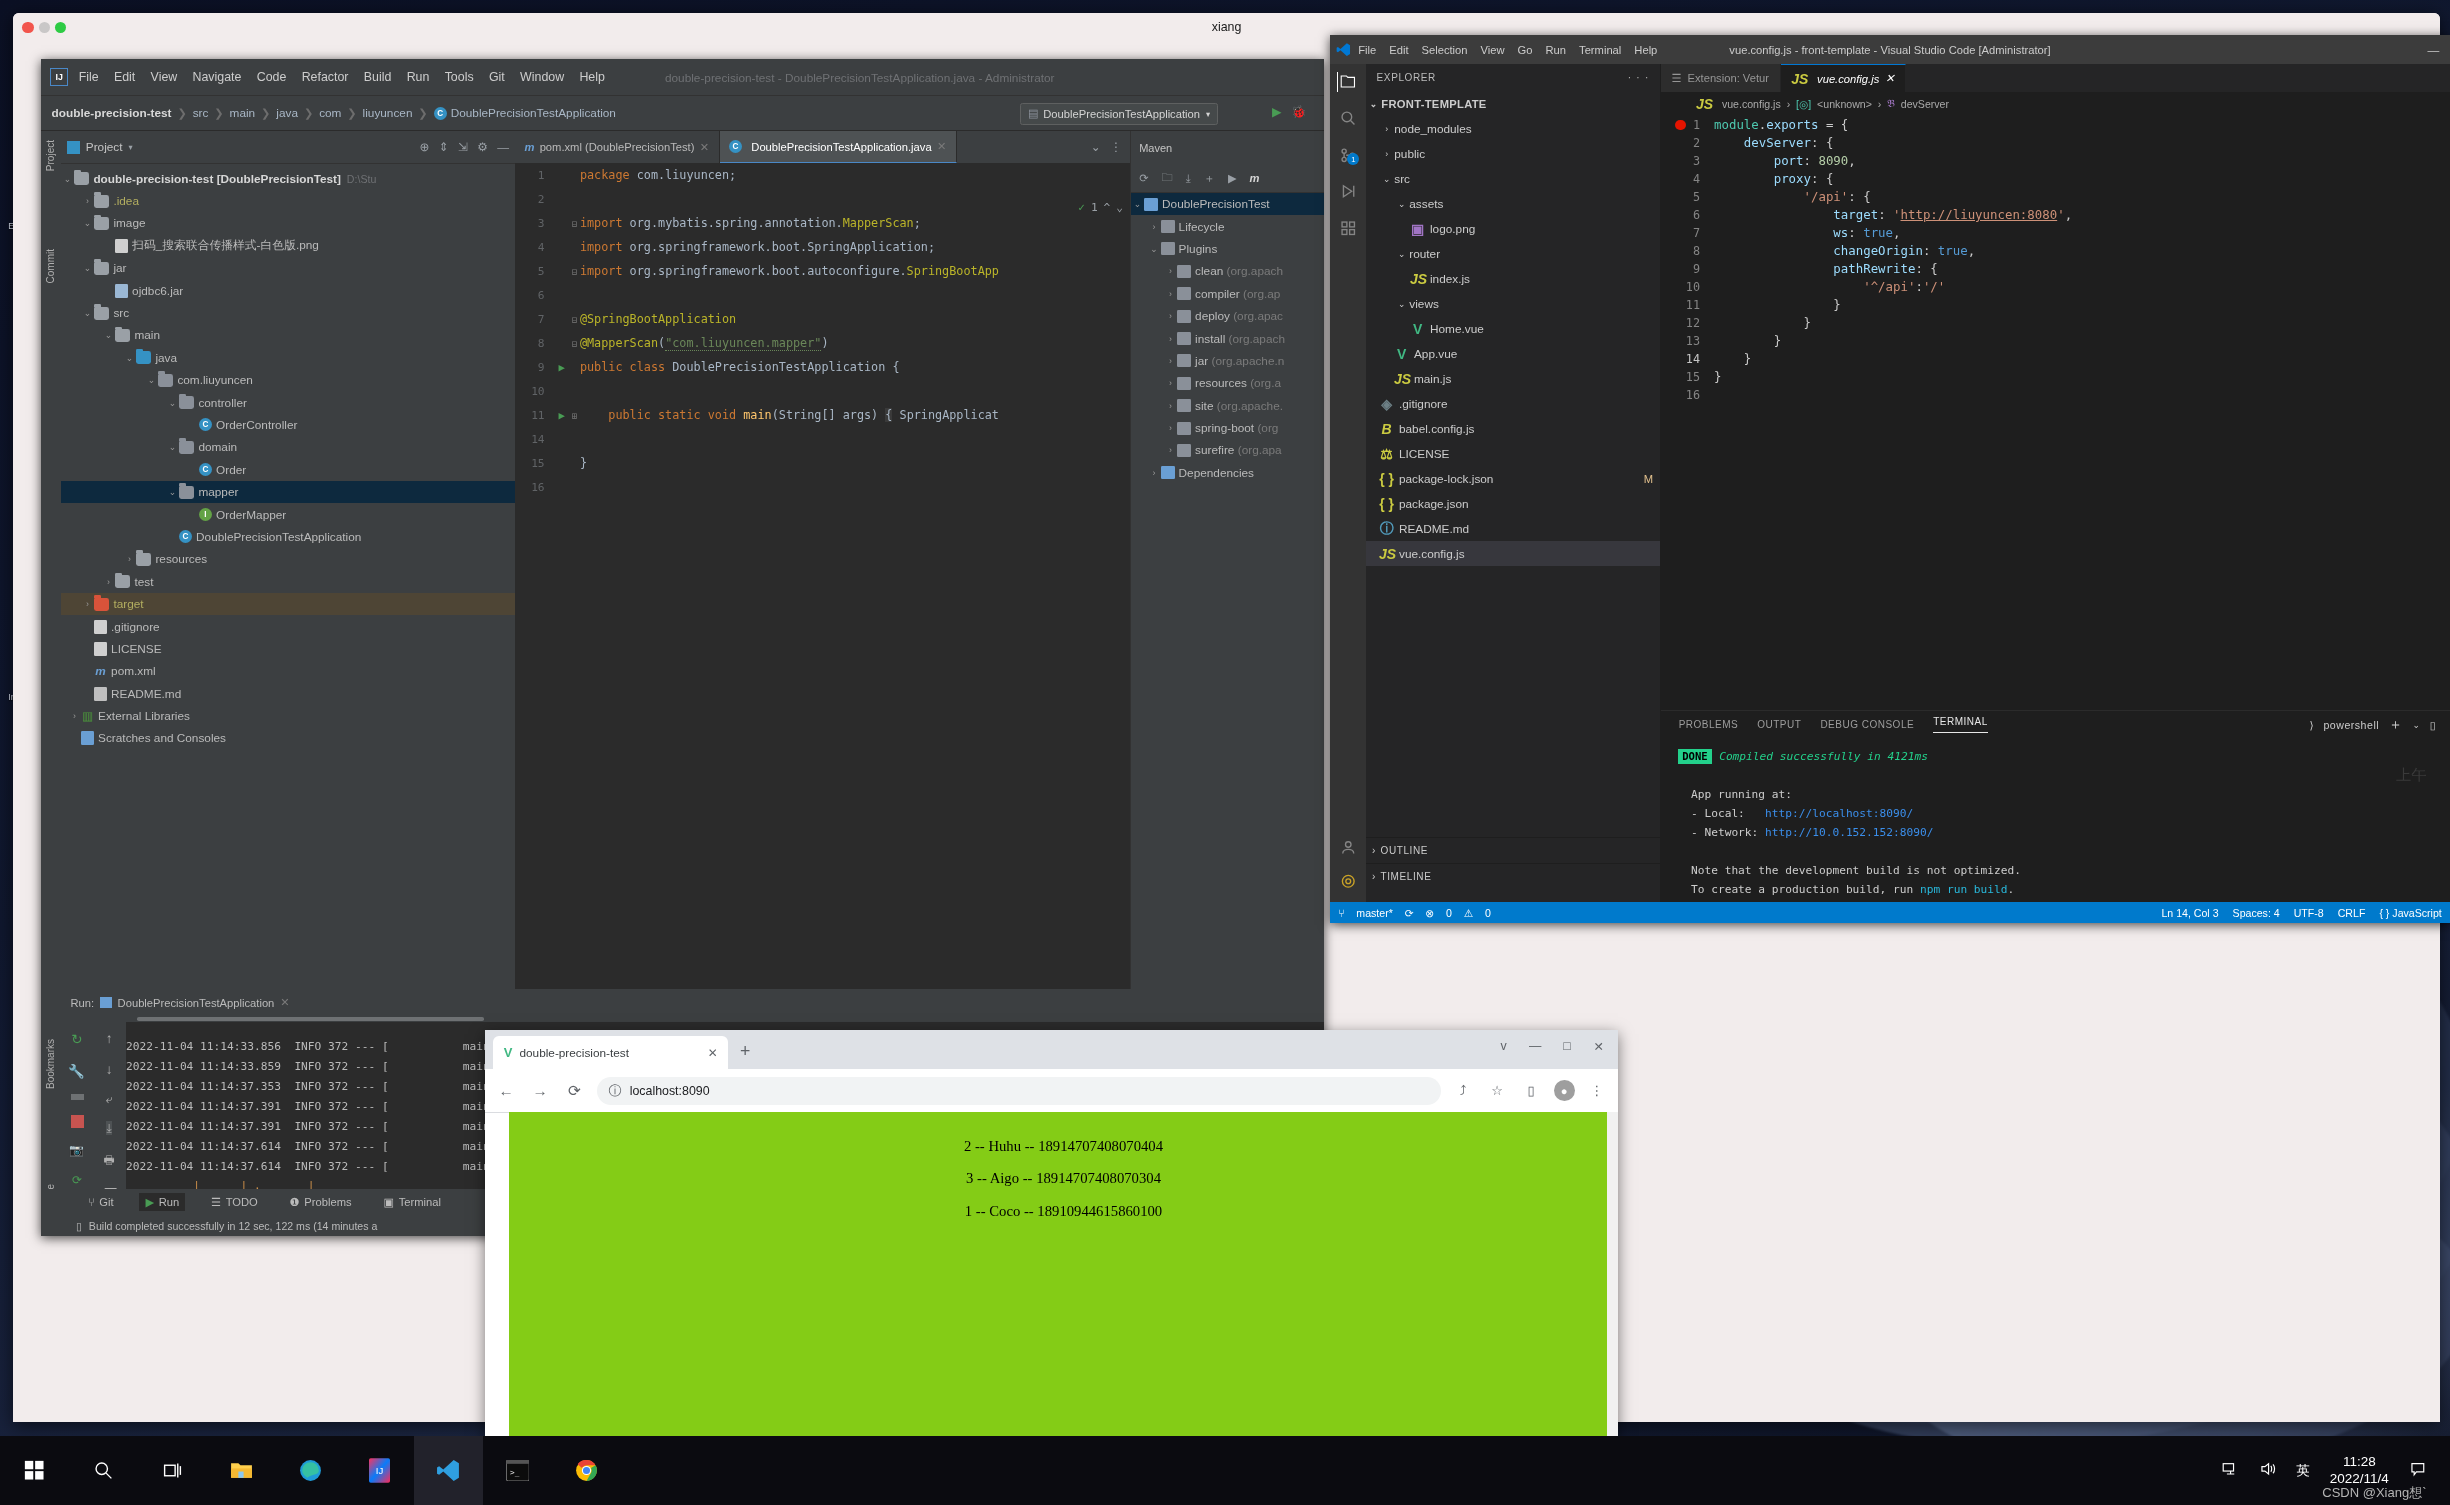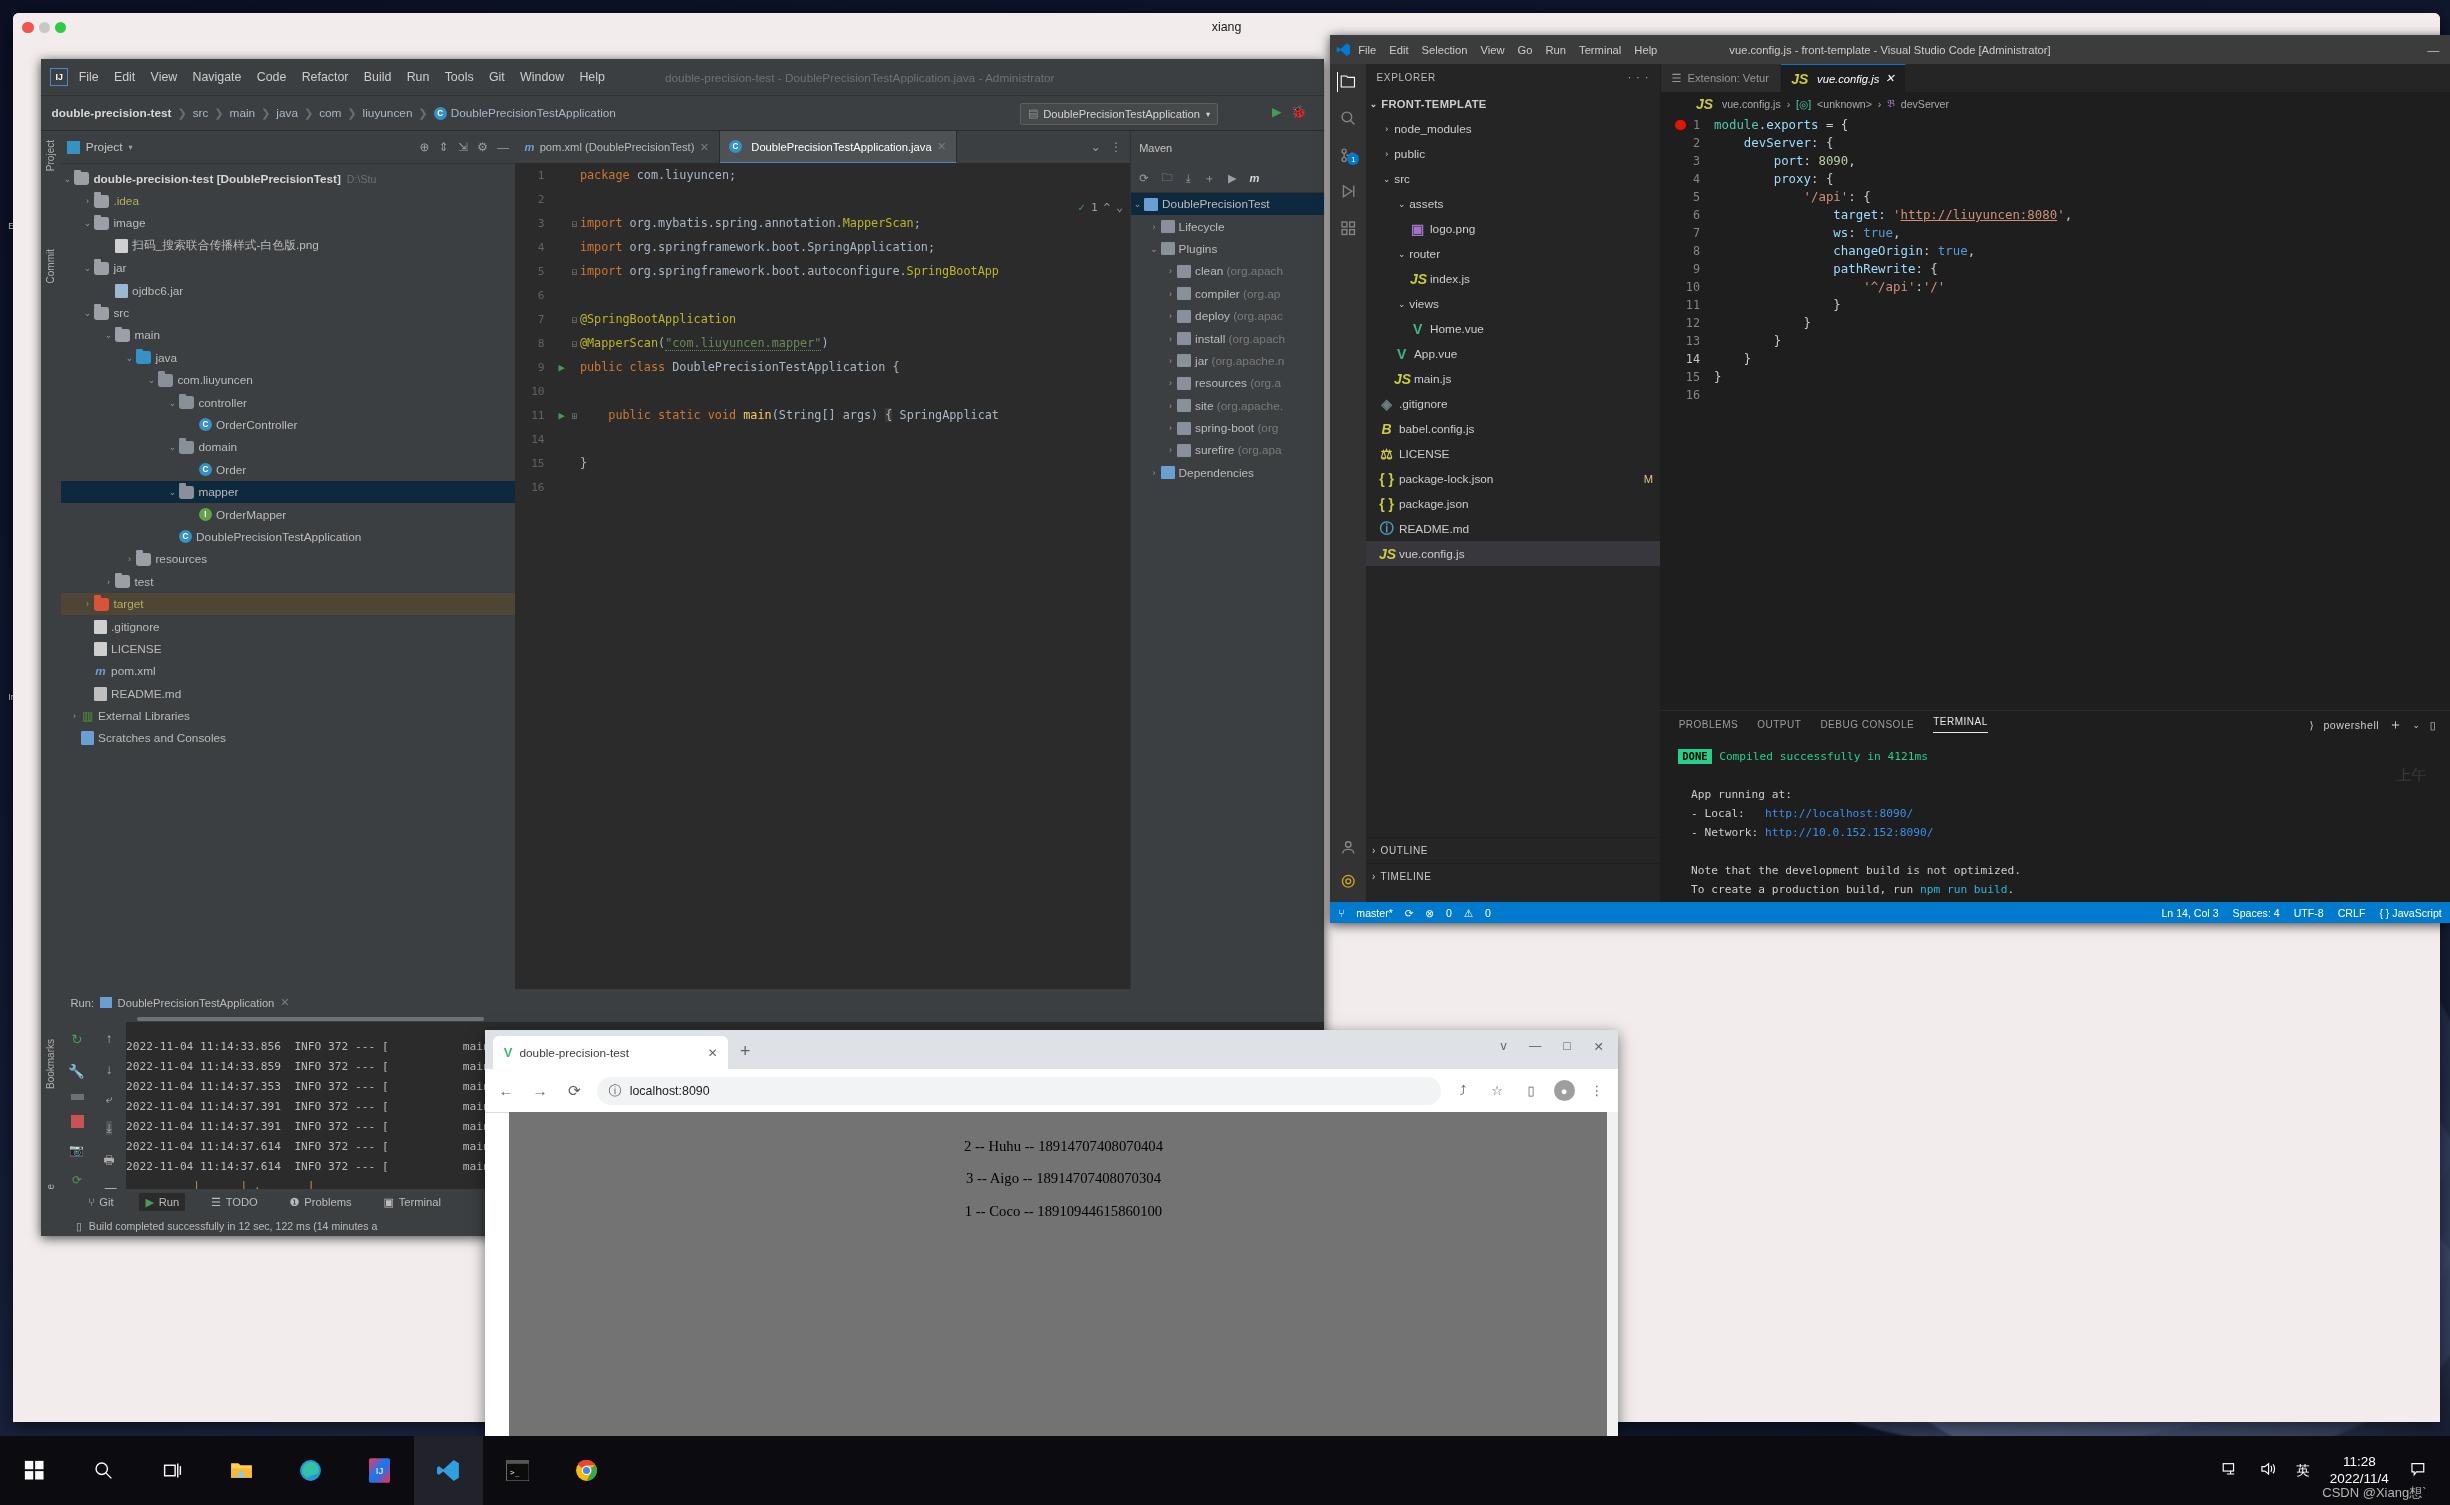--- a/index.html
+++ b/index.html
@@ -183,40 +183,40 @@
   .v-num { color:#b5cea8; } .v-punc { color:#cccccc; } .v-obj { color:#4ec9b0; }
   .v-link { color:#ce9178; text-decoration:underline; text-decoration-color:#ce9178; }
 
   #vs-panel { position:absolute; left:0; right:0; bottom:0; height:192px; background:#1e1e1e; border-top:0.6px solid #2b2b2b; }
   #vs-panel-tabs { height:27px; display:flex; align-items:center; padding-left:17.7px; gap:19px; font-size:10px; letter-spacing:0.5px; color:#9d9d9d; position:relative; }
   .ptab.active { color:#e7e7e7; border-bottom:1.2px solid #e7e7e7; padding-bottom:4.7px; }
   .panel-right { margin-left:auto; display:flex; align-items:center; gap:9.4px; padding-right:14px; font-size:10.6px; color:#cccccc; }
   #vs-terminal { position:absolute; top:27px; left:0; right:0; bottom:0; font-family:"DejaVu Sans Mono", monospace; font-size:11.2px; color:#cccccc; padding:9.4px 0 0 16.5px; overflow:hidden; }
   .tline { height:19px; line-height:19px; white-space:pre; }
   .done-badge { background:#23d18b; color:#000; padding:1.2px 4.7px; font-weight:bold; font-size:10.6px; }
-  .t-green { color:#23d18b; } .t-blue { color:#3b8eea; } .t-cyan { color:#29b8db; }
+  .t-green { color:#23d18b;font-style:italic; } .t-blue { color:#3b8eea; } .t-cyan { color:#29b8db; }
   .term-watermark { position:absolute; right:23.5px; top:27px; color:#3a3a3a; font-size:15.3px; }
 
   #vs-status { position:absolute; left:0; right:0; bottom:0; height:21px; background:#007acc; color:#fff; display:flex; align-items:center; font-size:10.6px; padding:0 8.2px; gap:11.8px; }
   #vs-status .right { margin-left:auto; display:flex; gap:14px; align-items:center; }
 
   
   #chrome { position:absolute; left:485px; top:1030px; width:1133px; height:412px; background:#ffffff;
     box-shadow:0 3.5px 14px rgba(0,0,0,.5); }
   #ch-tabstrip { height:39px; background:#dee1e6; position:relative; display:flex; align-items:flex-end; }
   .ch-tab { height:33px; margin-left:8.2px; background:#fff; border-radius:5.9px 5.9px 0 0; display:flex; align-items:center; padding:0 10.6px; gap:7px; font-size:11.8px; color:#3c4043; min-width:235px; }
   .ch-newtab { font-size:17.7px; color:#5f6368; margin-left:11.8px; margin-bottom:7px; }
   .ch-winbtns { position:absolute; right:5.9px; top:4.7px; display:flex; gap:4.7px; align-items:center; }
   .ch-wb { width:27px; height:23.5px; display:flex; align-items:center; justify-content:center; font-size:12.4px; color:#5f6368; }
   #ch-toolbar { height:44px; background:#fff; display:flex; align-items:center; padding:0 9.4px; gap:10.6px; border-bottom:0.6px solid #dadce0; }
   .ch-nav { width:23.5px; height:23.5px; display:flex; align-items:center; justify-content:center; color:#5f6368; font-size:15.3px; }
   #ch-omni { flex:1; height:28px; background:#f1f3f4; border-radius:14px; display:flex; align-items:center; padding:0 11.8px; gap:8.2px; font-size:12.4px; color:#202124; }
   .ch-tb-ico { width:23.5px; height:23.5px; display:flex; align-items:center; justify-content:center; color:#5f6368; font-size:13px; }
   .ch-avatar { width:21px; height:21px; border-radius:50%; background:#9e9e9e; display:flex; align-items:center; justify-content:center; color:#fff; font-size:11.2px; }
-  #ch-content { position:absolute; top:82px; left:0; right:0; bottom:0; background:#737373; padding-top:26px;margin-left:24px; }
+  #ch-content { position:absolute; top:82px; left:0; right:0; bottom:0; background:#84cc16; padding-top:26px;margin-left:24px; }
   .ch-row { text-align:center; font-size:14.7px; color:#000; margin-bottom:15.3px; font-family:"Liberation Serif", serif; }
   #ch-scrollbar { position:absolute; right:0; top:82px; width:10.6px; bottom:0; background:#f1f1f1; }
 
   
   #taskbar { position:absolute; left:0; bottom:0; width:2450px; height:69px; background:#0b0b10; display:flex; align-items:center; }
   .tb-icons { display:flex; align-items:center; height:100%; }
   .tb-item { width:69px; height:100%; display:flex; align-items:center; justify-content:center; position:relative; }
   .tb-item.active { background:#22222b; }
   .tb-right { margin-left:auto; display:flex; align-items:center; gap:20px; padding-right:23.5px; color:#fff; font-size:13.5px; }
   .tray-time { text-align:center; line-height:1.25; font-size:13.5px; }

